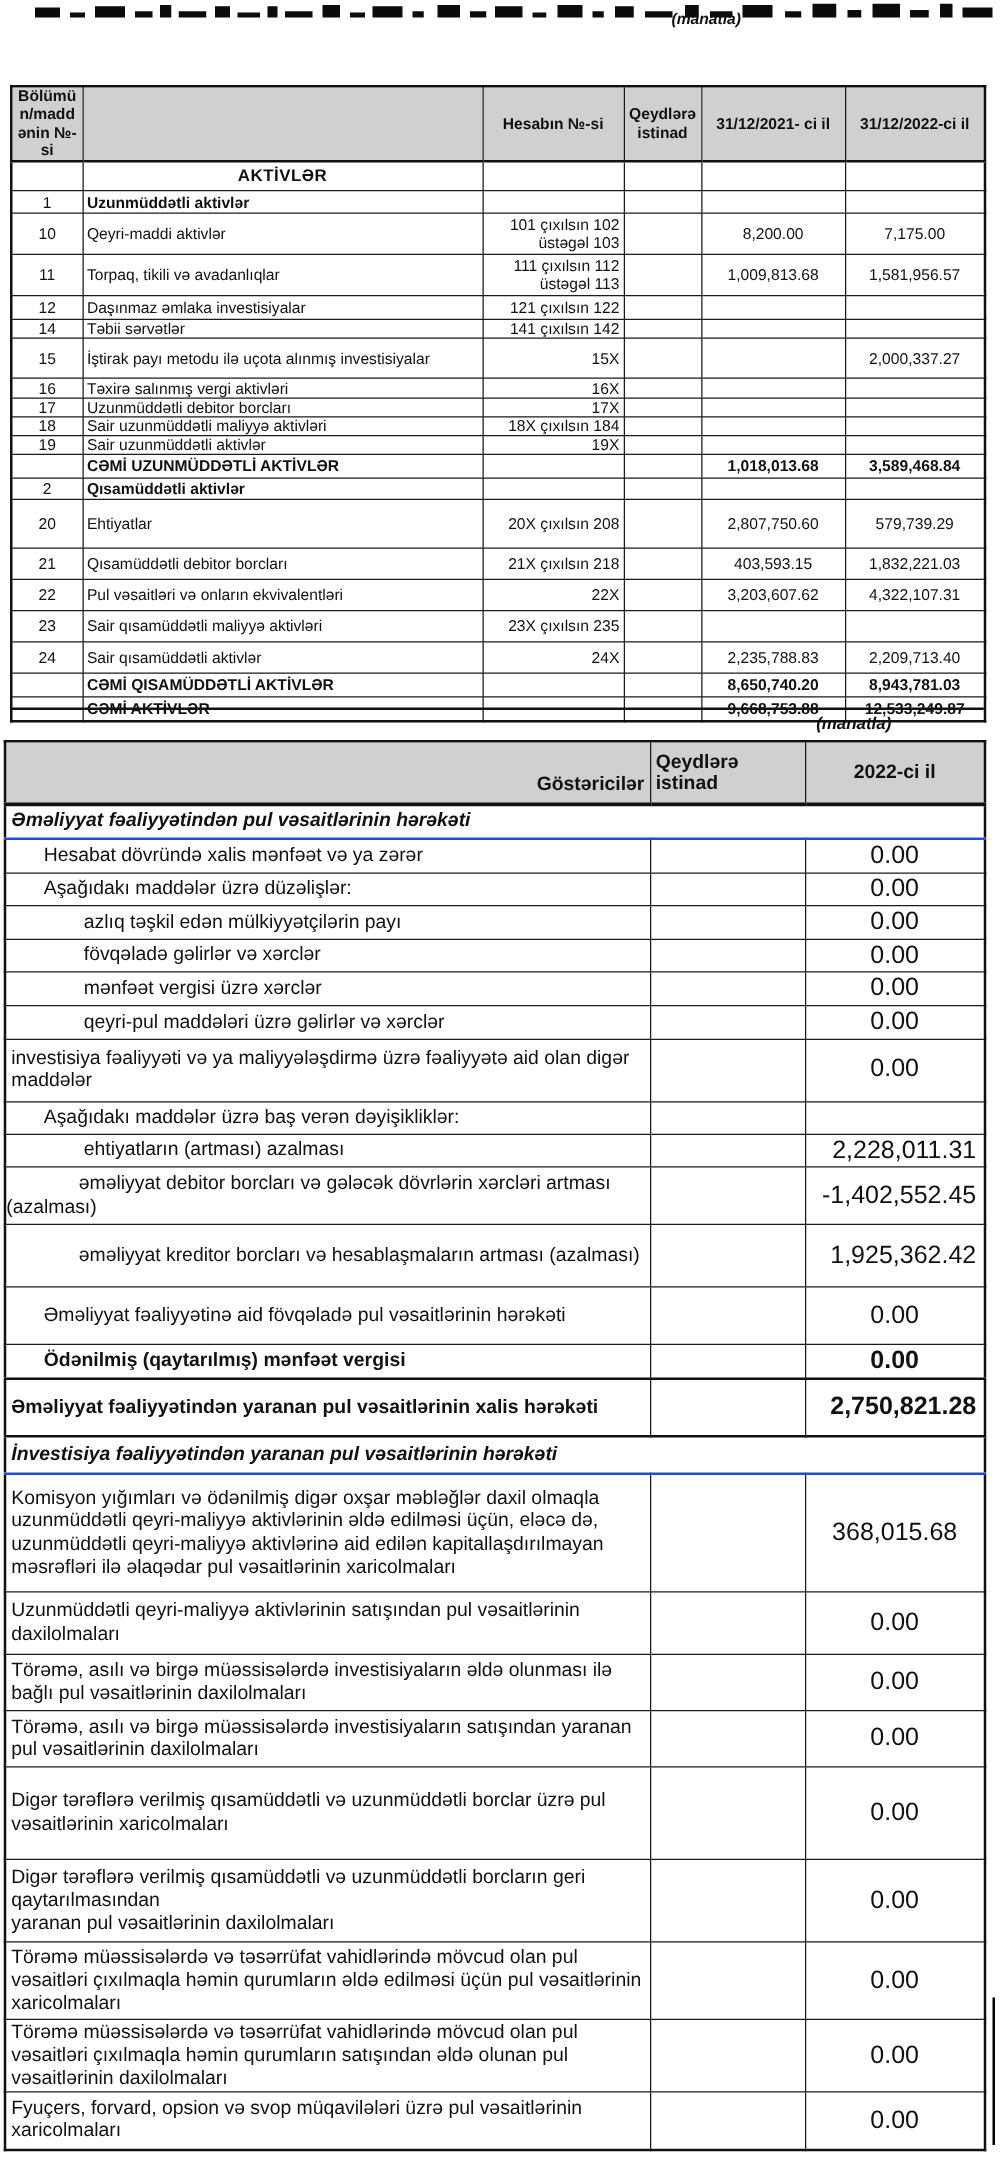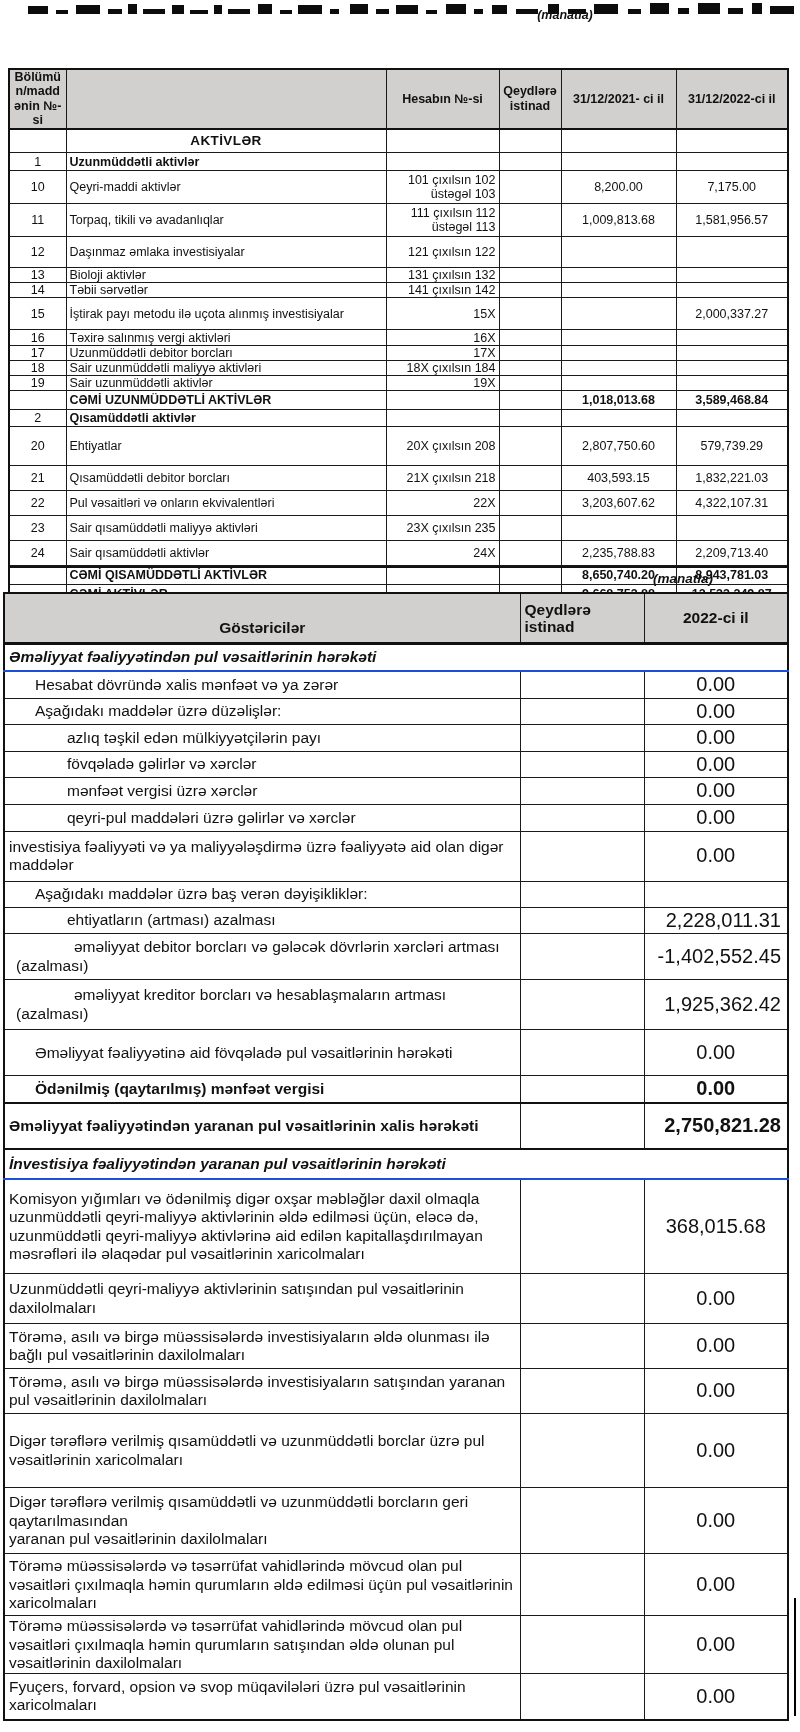--- a/index.html
+++ b/index.html
@@ -29,27 +29,27 @@
   #t1 tr.title .t1-label{text-align:center;font-weight:bold;font-size:13.5px;letter-spacing:.4px;}
   #t1 tr.bold .t1-label{font-weight:bold;margin-left:32px;}
   #t1 tr.total td{font-weight:bold;}
   .t1-underline{position:absolute;left:8px;width:779px;height:2px;background:#111;top:566px;}
 
   
   #t2{position:absolute;top:592px;left:3px;width:784px;border-collapse:collapse;
       table-layout:fixed;font-size:15.5px;line-height:1.18;border:2px solid #111;}
   #t2 th,#t2 td{border:1px solid #1a1a1a;padding:1px 4px;vertical-align:middle;overflow:hidden;}
   #t2 thead th{background:#d2d0ce;font-weight:bold;border-bottom:3px solid #111;font-size:15.5px;}
-  #t2 .h-ind{text-align:center;vertical-align:bottom;padding-bottom:4px;}
+  #t2 .h-ind{text-align:right;vertical-align:bottom;padding-bottom:4px;}
   #t2 .h-note{text-align:left;vertical-align:middle;line-height:1.1;}
   #t2 .h-year{text-align:center;vertical-align:middle;}
   #t2 .t2-label{white-space:pre-line;text-align:left;}
   #t2 .indent1{padding-left:30px;}
   #t2 .indent2{padding-left:62px;}
-  #t2 .hang{padding-left:11px;text-indent:58px;}
+  #t2 .hang{padding-left:0;text-indent:58px;}
   #t2 tr.section td{font-weight:bold;font-style:italic;border-top:2px solid #111;
       border-bottom:2px solid #1d4ed8;padding-left:4px;}
   #t2 tr.boldrow td{font-weight:bold;}
   #t2 tr.boldrow{border-top:2px solid #111;}
   #t2 .t2-val{text-align:center;font-size:20px;}
   #t2 .t2-val.right{text-align:right;padding-right:6px;}
 
   
   .artifact{position:absolute;left:794px;top:1598px;width:2px;height:118px;background:#000;}
 </style>
@@ -143,32 +143,24 @@
         <td class="t1-val">7,175.00</td>
       </tr>
       <tr style="height: 33px;">
         <td class="t1-num">11</td>
         <td class="t1-label">Torpaq, tikili və avadanlıqlar</td>
         <td class="t1-acct">111 çıxılsın 112 üstəgəl 113</td>
         <td class="t1-note"></td>
         <td class="t1-val">1,009,813.68</td>
         <td class="t1-val">1,581,956.57</td>
       </tr>
-      <tr style="height: 31px;">
+      <tr style="height: 19px;">
         <td class="t1-num">12</td>
         <td class="t1-label">Daşınmaz əmlaka investisiyalar</td>
         <td class="t1-acct">121 çıxılsın 122</td>
-        <td class="t1-note"></td>
-        <td class="t1-val"></td>
-        <td class="t1-val"></td>
-      </tr>
-      <tr style="height: 15px;">
-        <td class="t1-num">13</td>
-        <td class="t1-label">Bioloji aktivlər</td>
-        <td class="t1-acct">131 çıxılsın 132</td>
         <td class="t1-note"></td>
         <td class="t1-val"></td>
         <td class="t1-val"></td>
       </tr>
       <tr style="height: 15px;">
         <td class="t1-num">14</td>
         <td class="t1-label">Təbii sərvətlər</td>
         <td class="t1-acct">141 çıxılsın 142</td>
         <td class="t1-note"></td>
         <td class="t1-val"></td>

